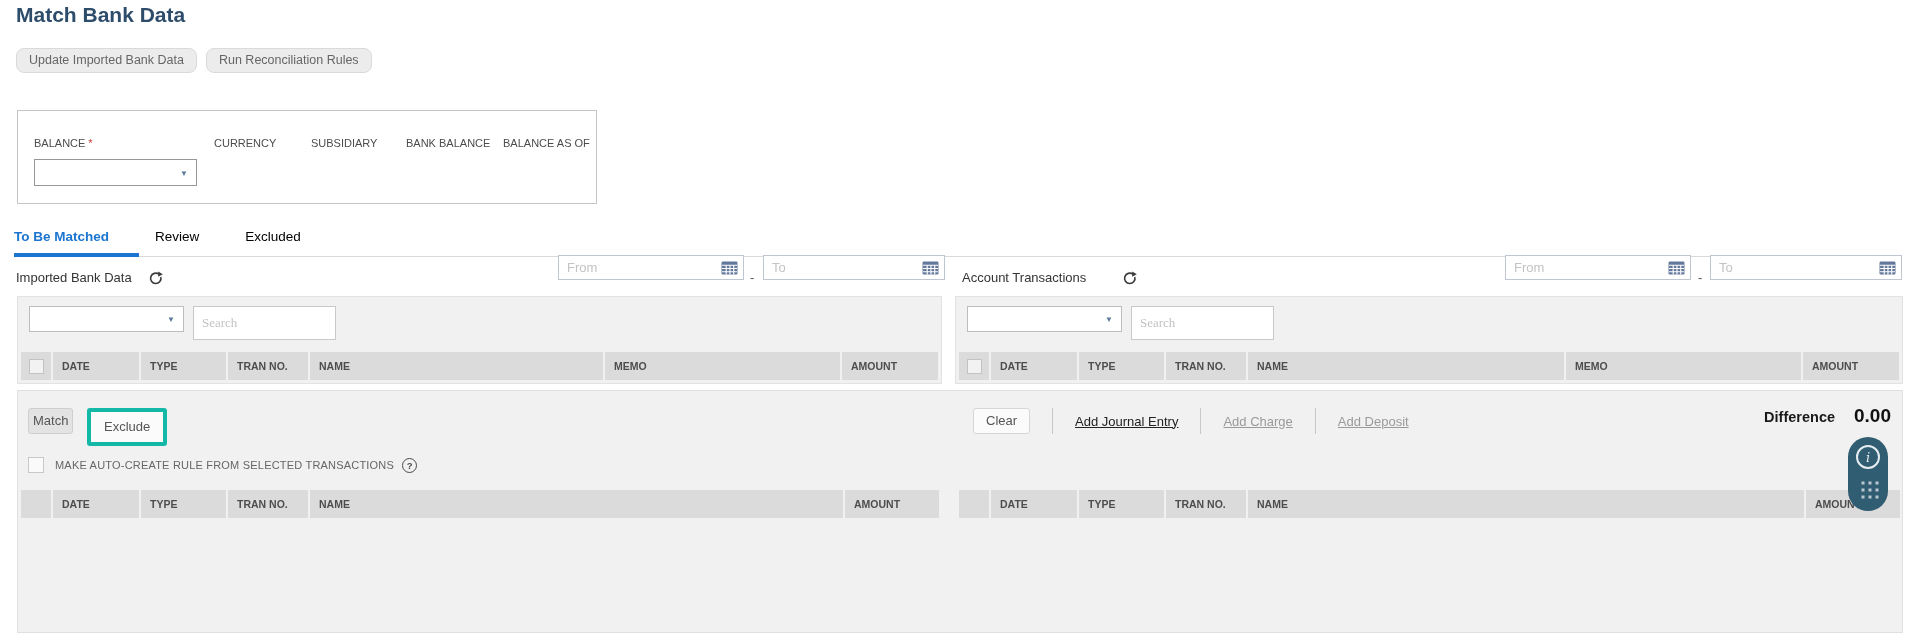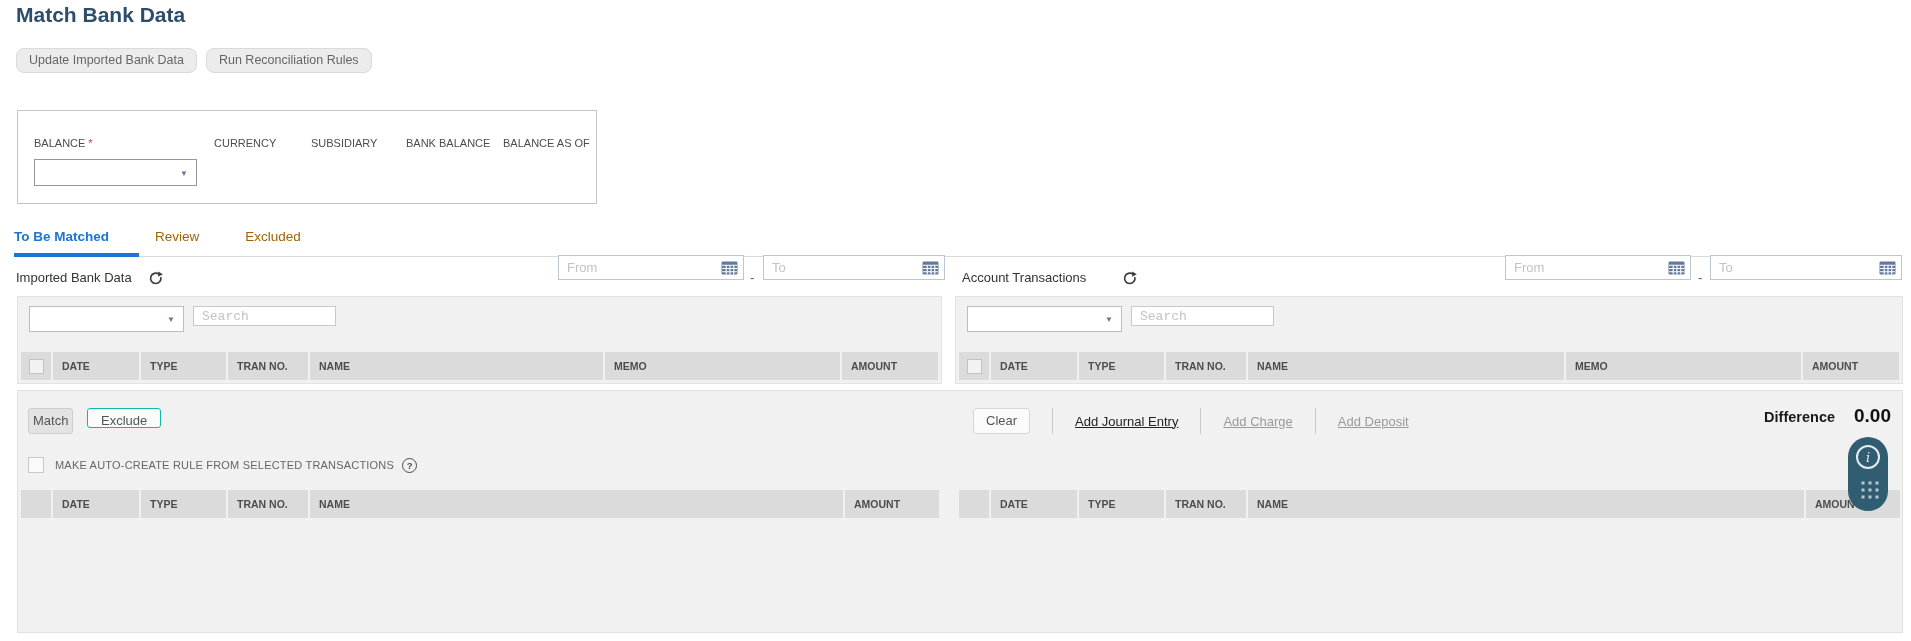--- a/index.html
+++ b/index.html
@@ -18,61 +18,61 @@
 
   
   .account-panel{position:absolute;left:17px;top:110px;width:580px;height:94px;border:1px solid #c5c5c5;background:#fff;box-sizing:border-box;}
   .fld-label{position:absolute;top:26px;font-size:11px;color:#4c4c4c;white-space:nowrap;}
   .req{color:#c43c35;margin-left:3px;}
   .acct-select{position:absolute;left:16px;top:48px;width:163px;height:27px;background:#fff;border:1px solid #979797;box-sizing:border-box;cursor:pointer;}
   .sel-arrow{position:absolute;right:8px;top:50%;transform:translateY(-50%);font-size:8px;color:#5d7b9d;}
 
   
   .tabs{position:absolute;left:14px;top:229px;display:flex;align-items:flex-start;}
-  .tab{font-size:13.5px;color:#a16207;cursor:pointer;white-space:nowrap;}
+  .tab{font-size:13.5px;color:#000000;cursor:pointer;white-space:nowrap;}
   .tab.active{color:#1c75d0;font-weight:bold;}
   .tab + .tab{margin-left:46px;}
   .tabs-hairline{position:absolute;left:14px;right:9px;top:256px;height:1px;background:#d9d9d9;}
   .tab-underline{position:absolute;left:14px;top:253px;width:125px;height:4px;background:#1c75d0;z-index:2;}
 
   
   .sec-title{position:absolute;top:270px;font-size:13px;color:#333;white-space:nowrap;}
   .refresh-btn{position:absolute;top:271px;width:16px;height:16px;cursor:pointer;}
   .date-input{position:absolute;top:255px;height:25px;box-sizing:border-box;border:1px solid #c0c6cf;background:#fff;}
   .date-input input{position:absolute;left:0;top:0;width:100%;height:100%;border:none;outline:none;background:transparent;
                     font-family:"Liberation Sans",sans-serif;font-size:13px;color:#333;padding:0 26px 0 8px;box-sizing:border-box;}
   .date-input input::placeholder{color:#c3c3c3;}
   .cal-icon{position:absolute;right:5px;top:50%;transform:translateY(-50%);width:17px;height:15px;cursor:pointer;}
   .range-sep{position:absolute;top:270px;font-size:13px;color:#555;}
 
   
   .panel{position:absolute;top:296px;height:88px;background:#f1f1f1;border:1px solid #e2e2e2;box-sizing:border-box;}
   .panel-left{left:17px;width:925px;}
   .panel-right{left:955px;width:948px;}
   .filter-select{position:absolute;left:11px;top:9px;width:155px;height:26px;background:#fff;border:1px solid #bdbdbd;box-sizing:border-box;cursor:pointer;}
-  .filter-search{position:absolute;left:175px;top:9px;width:143px;height:20px;border:1px solid #c9c9c9;box-sizing:border-box;
-                 font-family:Liberation Mono, monospace;font-size:13px;color:#333;padding:0 8px;outline:none;}
+  .filter-search{position:absolute;left:175px;top:9px;width:143px;height:34px;border:1px solid #c9c9c9;box-sizing:border-box;
+                 font-family:Liberation Serif, serif;font-size:13px;color:#333;padding:0 8px;outline:none;}
   .filter-search::placeholder{color:#c3c3c3;}
 
   
   .head-row{position:absolute;left:3px;right:3px;bottom:3px;height:28px;display:flex;}
   .band .head-row{position:absolute;bottom:auto;}
   .hc{background:#dbdbdb;line-height:28px;font-size:10.5px;font-weight:bold;color:#4d4d4d;
       padding-left:9px;box-sizing:border-box;margin-right:2px;white-space:nowrap;overflow:hidden;}
   .hc:last-child{margin-right:0;}
   .hc-check{width:30px;padding:0;display:flex;align-items:center;justify-content:center;}
   .w-date{width:86px;} .w-type{width:85px;} .w-tran{width:80px;} .w-name{flex:1;} .w-memo{width:235px;} .w-amount{width:96px;} .w-amount-sm{width:94px;}
   .cb{width:15px;height:15px;background:#f2f2f2;border:1px solid #c2c2c2;box-sizing:border-box;cursor:pointer;}
 
   
   .band{position:absolute;left:17px;top:390px;width:1886px;height:243px;background:#f1f1f1;border:1px solid #e0e0e0;box-sizing:border-box;}
   .match-btn{position:absolute;left:10px;top:17px;height:26px;line-height:24px;padding:0 4px;font-size:13px;color:#555;
              background:#e3e3e3;border:1px solid #cfcfcf;border-radius:3px;cursor:pointer;}
-  .exclude-btn{position:absolute;left:69px;top:17px;height:20px;line-height:24px;padding:0 13px;font-size:13px;color:#555;
-             background:#fbfbfb;border:1px solid #14b8a6;border-radius:3px;cursor:pointer;}
+  .exclude-btn{position:absolute;left:69px;top:17px;height:38px;line-height:24px;padding:0 13px;font-size:13px;color:#555;
+             background:#fbfbfb;border:4px solid #14b8a6;border-radius:3px;cursor:pointer;}
   .right-actions{position:absolute;left:955px;top:14px;height:32px;display:flex;align-items:center;}
   .clear-btn{height:26px;line-height:24px;padding:0 12px;font-size:13px;color:#555;background:#fbfbfb;border:1px solid #d6d6d6;border-radius:3px;cursor:pointer;}
   .vsep{width:1px;height:26px;background:#c9c9c9;margin:0 22px;}
   .link-action{font-size:13px;text-decoration:underline;cursor:pointer;white-space:nowrap;}
   .link-dark{color:#222;}
   .link-muted{color:#9a9a9a;}
   .difference{position:absolute;right:11px;top:14px;display:flex;align-items:baseline;gap:19px;}
   .diff-label{font-size:14.5px;font-weight:bold;color:#1a1a1a;}
   .diff-value{font-size:19px;font-weight:bold;color:#111;}
   .auto-rule{position:absolute;left:10px;top:66px;display:flex;align-items:center;}

